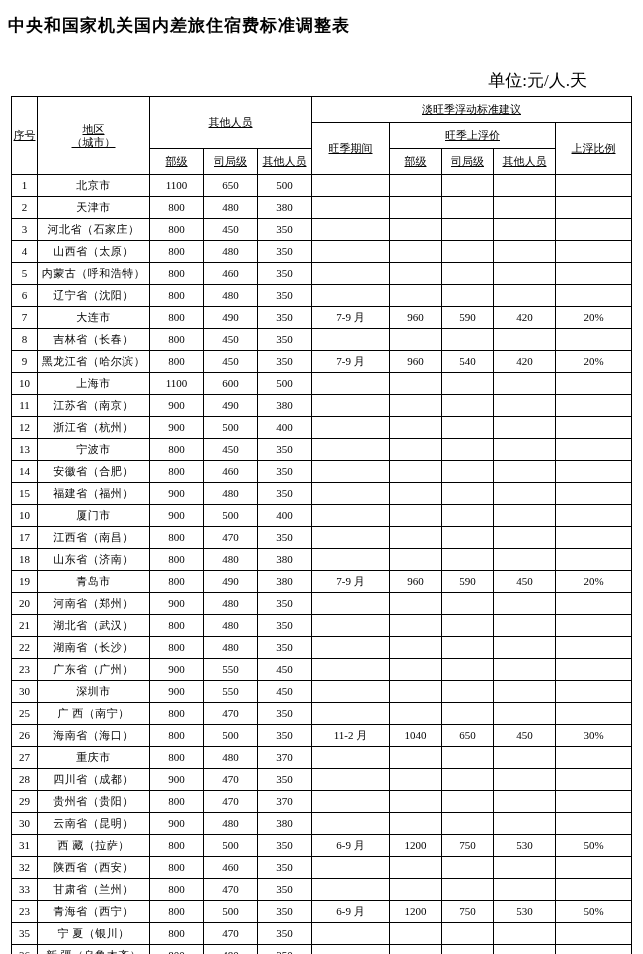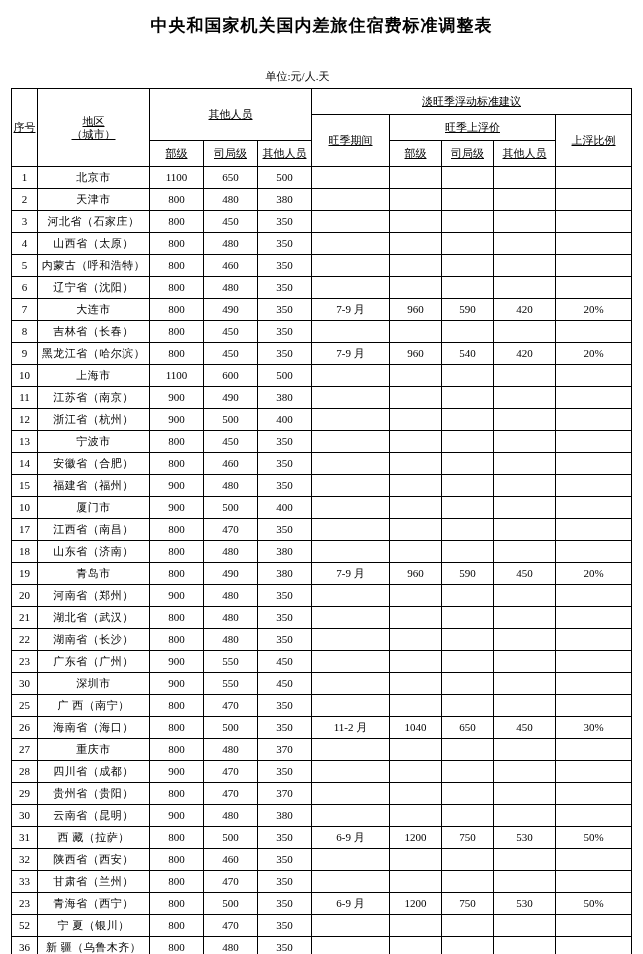--- a/index.html
+++ b/index.html
@@ -16,31 +16,30 @@
     overflow: hidden;
   }
   .page {
     width: 643px;
     height: 954px;
     box-sizing: border-box;
     padding: 0 8px;
     position: relative;
   }
   .doc-title {
-    text-align: center;
     font-size: 17px;
     font-weight: bold;
     letter-spacing: 1px;
     margin-top: 14px;
     margin-bottom: 0;
     font-family: "Liberation Serif", "DejaVu Serif", serif;
   }
   .unit-line {
-    text-align: center;
-    font-size: 11px;
+    text-align: right;
+    font-size: 17px;
     margin-top: 32px;
     margin-bottom: 4px;
     padding-right: 48px;
   }
   table.main {
     border-collapse: collapse;
     width: 620px;
     margin: 0 auto;
     table-layout: fixed;
   }
@@ -523,21 +522,21 @@
           <td>800</td>
           <td>500</td>
           <td>350</td>
           <td>6-9 月</td>
           <td>1200</td>
           <td>750</td>
           <td>530</td>
           <td>50%</td>
         </tr>
         <tr class="row-h">
-          <td class="seq-cell">52</td>
+          <td class="seq-cell">35</td>
           <td class="region-cell">宁  夏（银川）</td>
           <td>800</td>
           <td>470</td>
           <td>350</td>
           <td></td>
           <td></td>
           <td></td>
           <td></td>
           <td></td>
         </tr>

